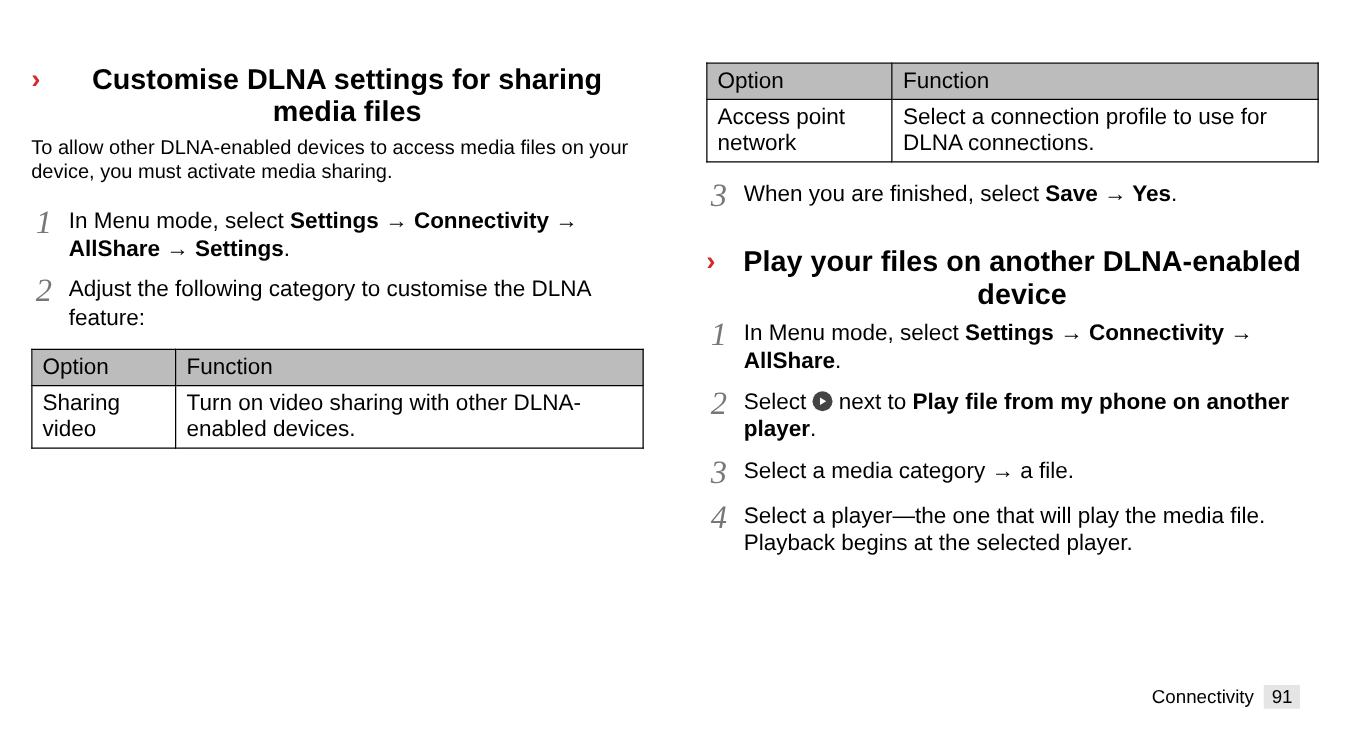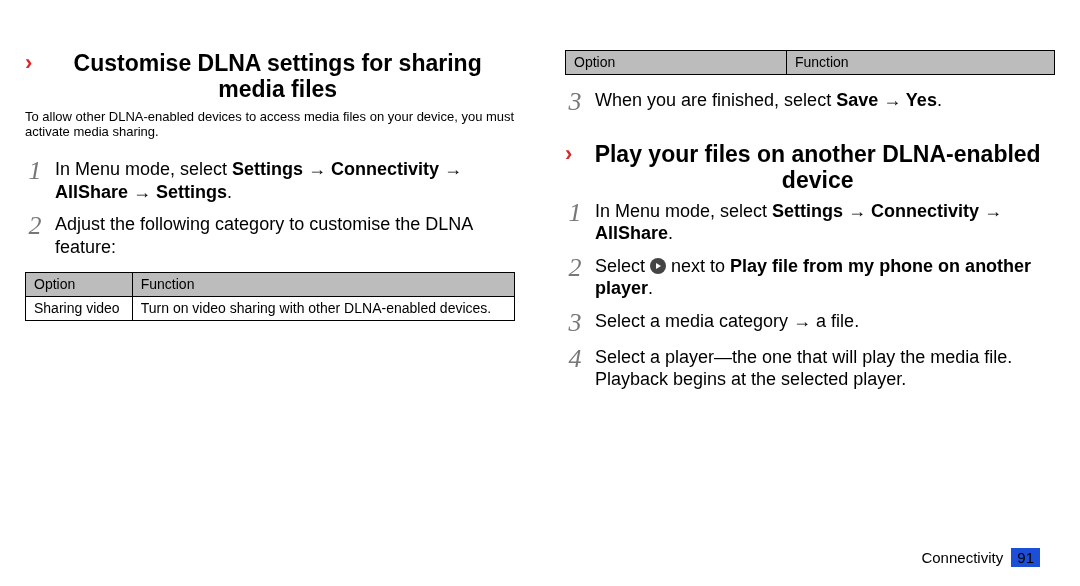--- a/index.html
+++ b/index.html
@@ -31,21 +31,21 @@
     line-height: 1;
     margin-top: 2px;
   }
   .sect-title {
     font-weight: bold;
     font-size: 23px;
     line-height: 1.15;
     text-align: center;
   }
   .intro {
-    font-size: 13px;
+    font-size: 16px;
     line-height: 1.2;
     margin-bottom: 18px;
   }
   .step {
     display: flex;
     gap: 10px;
     margin-bottom: 10px;
     font-size: 18px;
     line-height: 1.25;
   }
@@ -57,42 +57,42 @@
     width: 20px;
     color: #777;
     text-align: center;
   }
   .step-text { flex: 1; }
   .bold { font-weight: bold; }
   table.opt {
     border-collapse: collapse;
     width: 100%;
     margin: 4px 0 8px 0;
-    font-size: 14px;
+    font-size: 18px;
   }
   table.opt th, table.opt td {
     border: 1px solid #000;
     padding: 3px 8px;
     text-align: left;
     vertical-align: top;
     font-weight: normal;
     line-height: 1.2;
   }
   table.opt thead th {
     background: #bcbcbc;
   }
   .footer {
     position: absolute;
     bottom: 20px;
     right: 40px;
     font-size: 15px;
   }
   .footer .sect { }
   .footer .pg {
-    background: #1d4ed8;
+    background: #e5e5e5;
     padding: 1px 6px;
     margin-left: 4px;
   }
   .circ-icon {
     display: inline-flex;
     width: 16px;
     height: 16px;
     border-radius: 50%;
     background: #444;
     vertical-align: middle;
@@ -154,20 +154,24 @@
 <div class="col">
 
   <table class="opt" style="margin-top:0;">
     <thead>
       <tr>
         <th>Option</th>
         <th>Function</th>
       </tr>
     </thead>
     <tbody>
+      <tr>
+        <td>Access point network</td>
+        <td>Select a connection profile to use for DLNA connections.</td>
+      </tr>
     </tbody>
   </table>
 
   <div class="step" style="margin-top:6px;">
     <span class="step-num">3</span>
     <span class="step-text">
       <span>When you are finished, select </span><span class="bold">Save → Yes</span><span>.</span>
     </span>
   </div>
 

